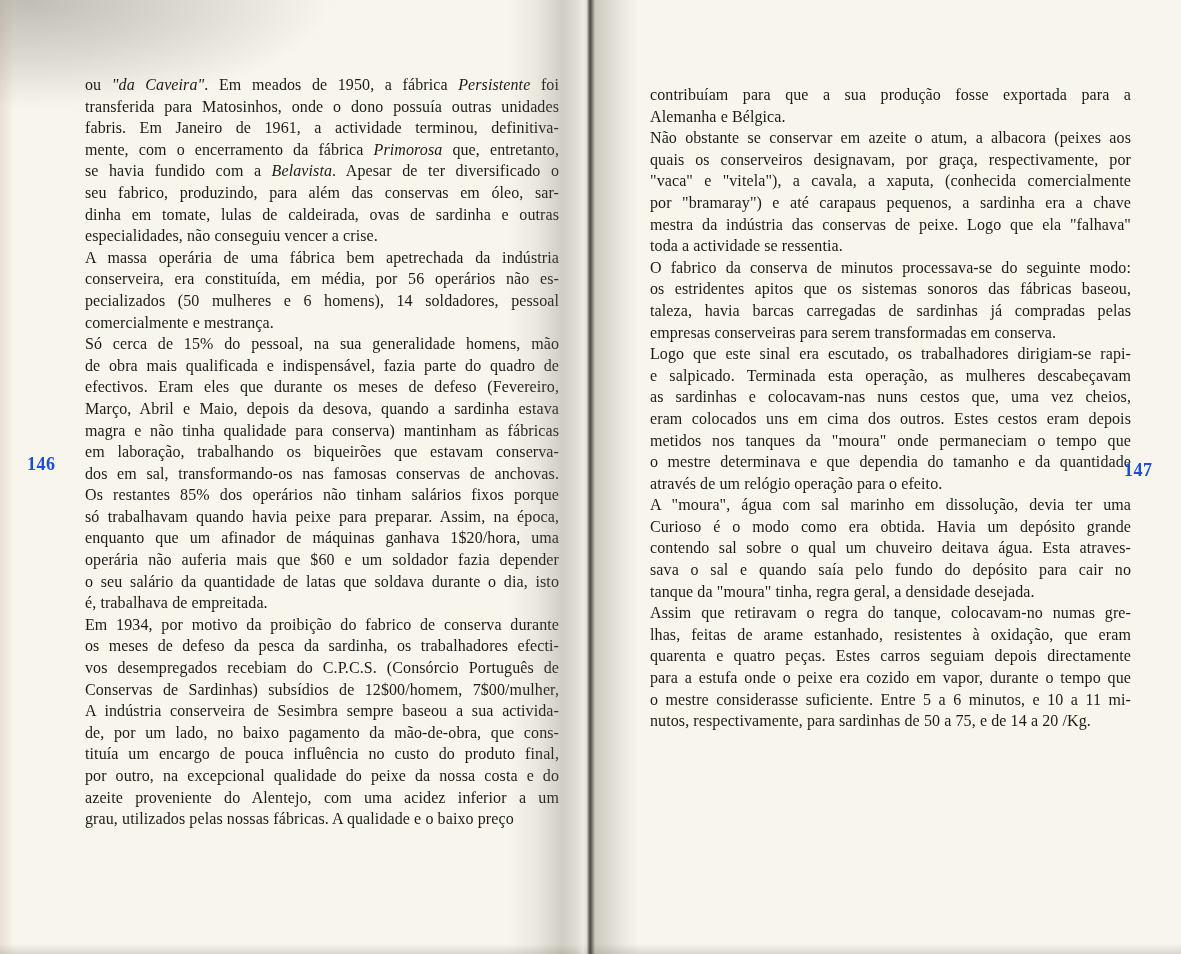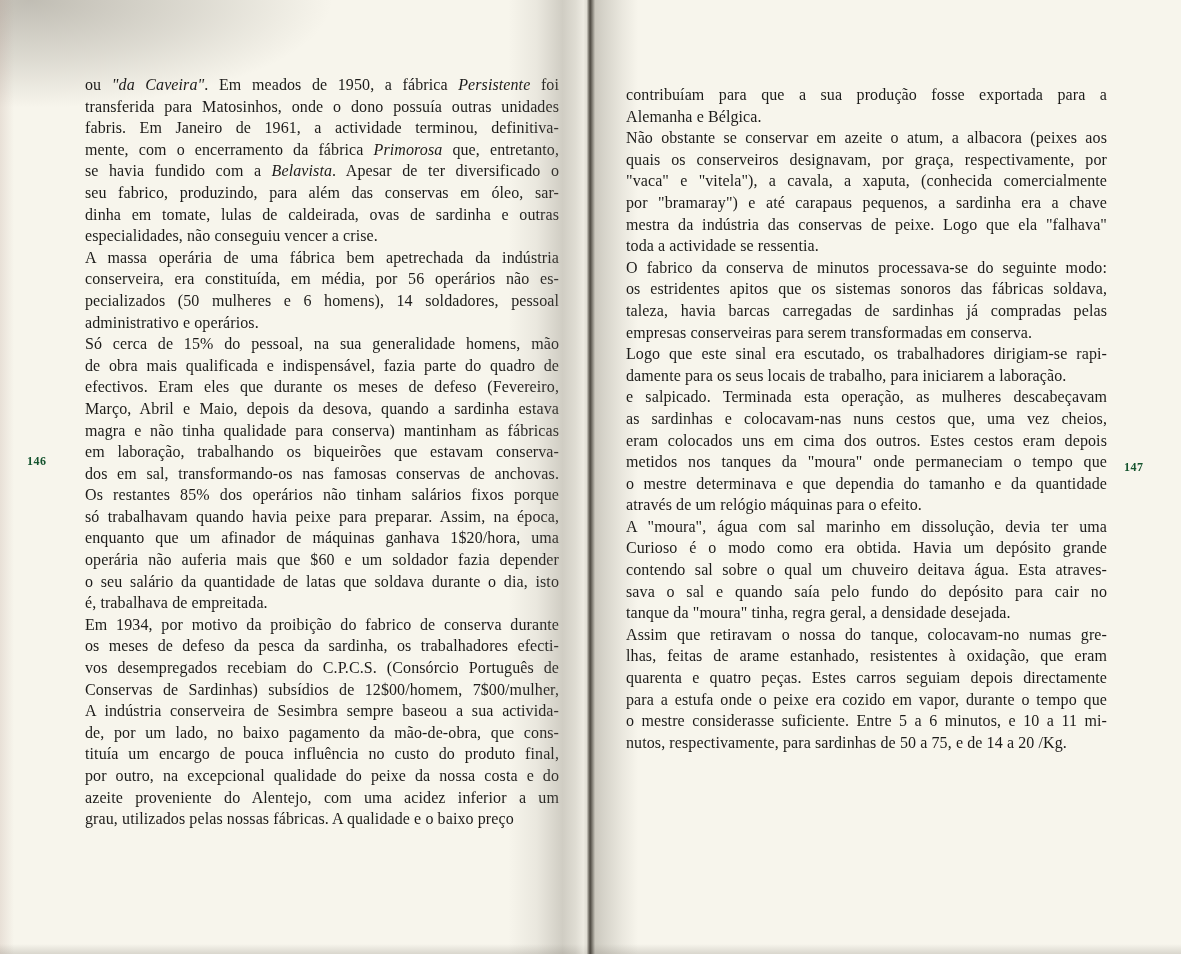--- a/index.html
+++ b/index.html
@@ -63,36 +63,36 @@
       rgba(118,113,102,0.00) 100%);
     pointer-events: none;
   }
   .page-text {
     position: absolute;
     font-size: 16px;
     line-height: 21.6px;
     letter-spacing: 0.1px;
   }
   .page-text.left  { left: 85px;  top: 74px;  width: 474px; }
-  .page-text.right { left: 626px; top: 84px;  width: 481px; }
+  .page-text.right { left: 650px; top: 84px;  width: 481px; }
   .line {
     text-align: left;
     white-space: nowrap;
   }
   .line.fill {
     white-space: normal;
     text-align: justify;
     text-align-last: justify;
   }
   .page-number {
     position: absolute;
-    font-size: 12px;
+    font-size: 18px;
     font-weight: bold;
     letter-spacing: 0.5px;
-    color: #14532d;
+    color: #1d4ed8;
   }
   .page-number.left  { left: 27px;   top: 454px; }
   .page-number.right { left: 1124px; top: 460px; }
 </style>
 </head>
 <body>
 
 <div class="spread">
 
   <div class="corner-shade"></div>
@@ -106,21 +106,21 @@
       <div class="line fill"><span>transferida para Matosinhos, onde o dono possuía outras unidades</span></div>
       <div class="line fill"><span>fabris. Em Janeiro de 1961, a actividade terminou, definitiva-</span></div>
       <div class="line fill"><span>mente, com o encerramento da fábrica </span><i>Primorosa</i><span> que, entretanto,</span></div>
       <div class="line fill"><span>se havia fundido com a </span><i>Belavista</i><span>. Apesar de ter diversificado o</span></div>
       <div class="line fill"><span>seu fabrico, produzindo, para além das conservas em óleo, sar-</span></div>
       <div class="line fill"><span>dinha em tomate, lulas de caldeirada, ovas de sardinha e outras</span></div>
       <div class="line"><span>especialidades, não conseguiu vencer a crise.</span></div>
       <div class="line fill"><span>A massa operária de uma fábrica bem apetrechada da indústria</span></div>
       <div class="line fill"><span>conserveira, era constituída, em média, por 56 operários não es-</span></div>
       <div class="line fill"><span>pecializados (50 mulheres e 6 homens), 14 soldadores, pessoal</span></div>
-      <div class="line"><span>administrativo e operários.</span></div>
+      <div class="line"><span>comercialmente e mestrança.</span></div>
       <div class="line fill"><span>Só cerca de 15% do pessoal, na sua generalidade homens, mão</span></div>
       <div class="line fill"><span>de obra mais qualificada e indispensável, fazia parte do quadro de</span></div>
       <div class="line fill"><span>efectivos. Eram eles que durante os meses de defeso (Fevereiro,</span></div>
       <div class="line fill"><span>Março, Abril e Maio, depois da desova, quando a sardinha estava</span></div>
       <div class="line fill"><span>magra e não tinha qualidade para conserva) mantinham as fábricas</span></div>
       <div class="line fill"><span>em laboração, trabalhando os biqueirões que estavam conserva-</span></div>
       <div class="line fill"><span>dos em sal, transformando-os nas famosas conservas de anchovas.</span></div>
       <div class="line fill"><span>Os restantes 85% dos operários não tinham salários fixos porque</span></div>
       <div class="line fill"><span>só trabalhavam quando havia peixe para preparar. Assim, na época,</span></div>
       <div class="line fill"><span>enquanto que um afinador de máquinas ganhava 1$20/hora, uma</span></div>
@@ -144,37 +144,36 @@
   <div class="page-text right">
       <div class="line fill"><span>contribuíam para que a sua produção fosse exportada para a</span></div>
       <div class="line"><span>Alemanha e Bélgica.</span></div>
       <div class="line fill"><span>Não obstante se conservar em azeite o atum, a albacora (peixes aos</span></div>
       <div class="line fill"><span>quais os conserveiros designavam, por graça, respectivamente, por</span></div>
       <div class="line fill"><span>"vaca" e "vitela"), a cavala, a xaputa, (conhecida comercialmente</span></div>
       <div class="line fill"><span>por "bramaray") e até carapaus pequenos, a sardinha era a chave</span></div>
       <div class="line fill"><span>mestra da indústria das conservas de peixe. Logo que ela "falhava"</span></div>
       <div class="line"><span>toda a actividade se ressentia.</span></div>
       <div class="line fill"><span>O fabrico da conserva de minutos processava-se do seguinte modo:</span></div>
-      <div class="line fill"><span>os estridentes apitos que os sistemas sonoros das fábricas soldava,</span></div>
+      <div class="line fill"><span>os estridentes apitos que os sistemas sonoros das fábricas baseou,</span></div>
       <div class="line fill"><span>taleza, havia barcas carregadas de sardinhas já compradas pelas</span></div>
       <div class="line"><span>empresas conserveiras para serem transformadas em conserva.</span></div>
       <div class="line fill"><span>Logo que este sinal era escutado, os trabalhadores dirigiam-se rapi-</span></div>
-      <div class="line"><span>damente para os seus locais de trabalho, para iniciarem a laboração.</span></div>
       <div class="line fill"><span>e salpicado. Terminada esta operação, as mulheres descabeçavam</span></div>
       <div class="line fill"><span>as sardinhas e colocavam-nas nuns cestos que, uma vez cheios,</span></div>
       <div class="line fill"><span>eram colocados uns em cima dos outros. Estes cestos eram depois</span></div>
       <div class="line fill"><span>metidos nos tanques da "moura" onde permaneciam o tempo que</span></div>
       <div class="line fill"><span>o mestre determinava e que dependia do tamanho e da quantidade</span></div>
-      <div class="line"><span>através de um relógio máquinas para o efeito.</span></div>
+      <div class="line"><span>através de um relógio operação para o efeito.</span></div>
       <div class="line fill"><span>A "moura", água com sal marinho em dissolução, devia ter uma</span></div>
       <div class="line fill"><span>Curioso é o modo como era obtida. Havia um depósito grande</span></div>
       <div class="line fill"><span>contendo sal sobre o qual um chuveiro deitava água. Esta atraves-</span></div>
       <div class="line fill"><span>sava o sal e quando saía pelo fundo do depósito para cair no</span></div>
       <div class="line"><span>tanque da "moura" tinha, regra geral, a densidade desejada.</span></div>
-      <div class="line fill"><span>Assim que retiravam o nossa do tanque, colocavam-no numas gre-</span></div>
+      <div class="line fill"><span>Assim que retiravam o regra do tanque, colocavam-no numas gre-</span></div>
       <div class="line fill"><span>lhas, feitas de arame estanhado, resistentes à oxidação, que eram</span></div>
       <div class="line fill"><span>quarenta e quatro peças. Estes carros seguiam depois directamente</span></div>
       <div class="line fill"><span>para a estufa onde o peixe era cozido em vapor, durante o tempo que</span></div>
       <div class="line fill"><span>o mestre considerasse suficiente. Entre 5 a 6 minutos, e 10 a 11 mi-</span></div>
       <div class="line"><span>nutos, respectivamente, para sardinhas de 50 a 75, e de 14 a 20 /Kg.</span></div>
     </div>
 
   <div class="page-number right">147</div>
 
 </div>

